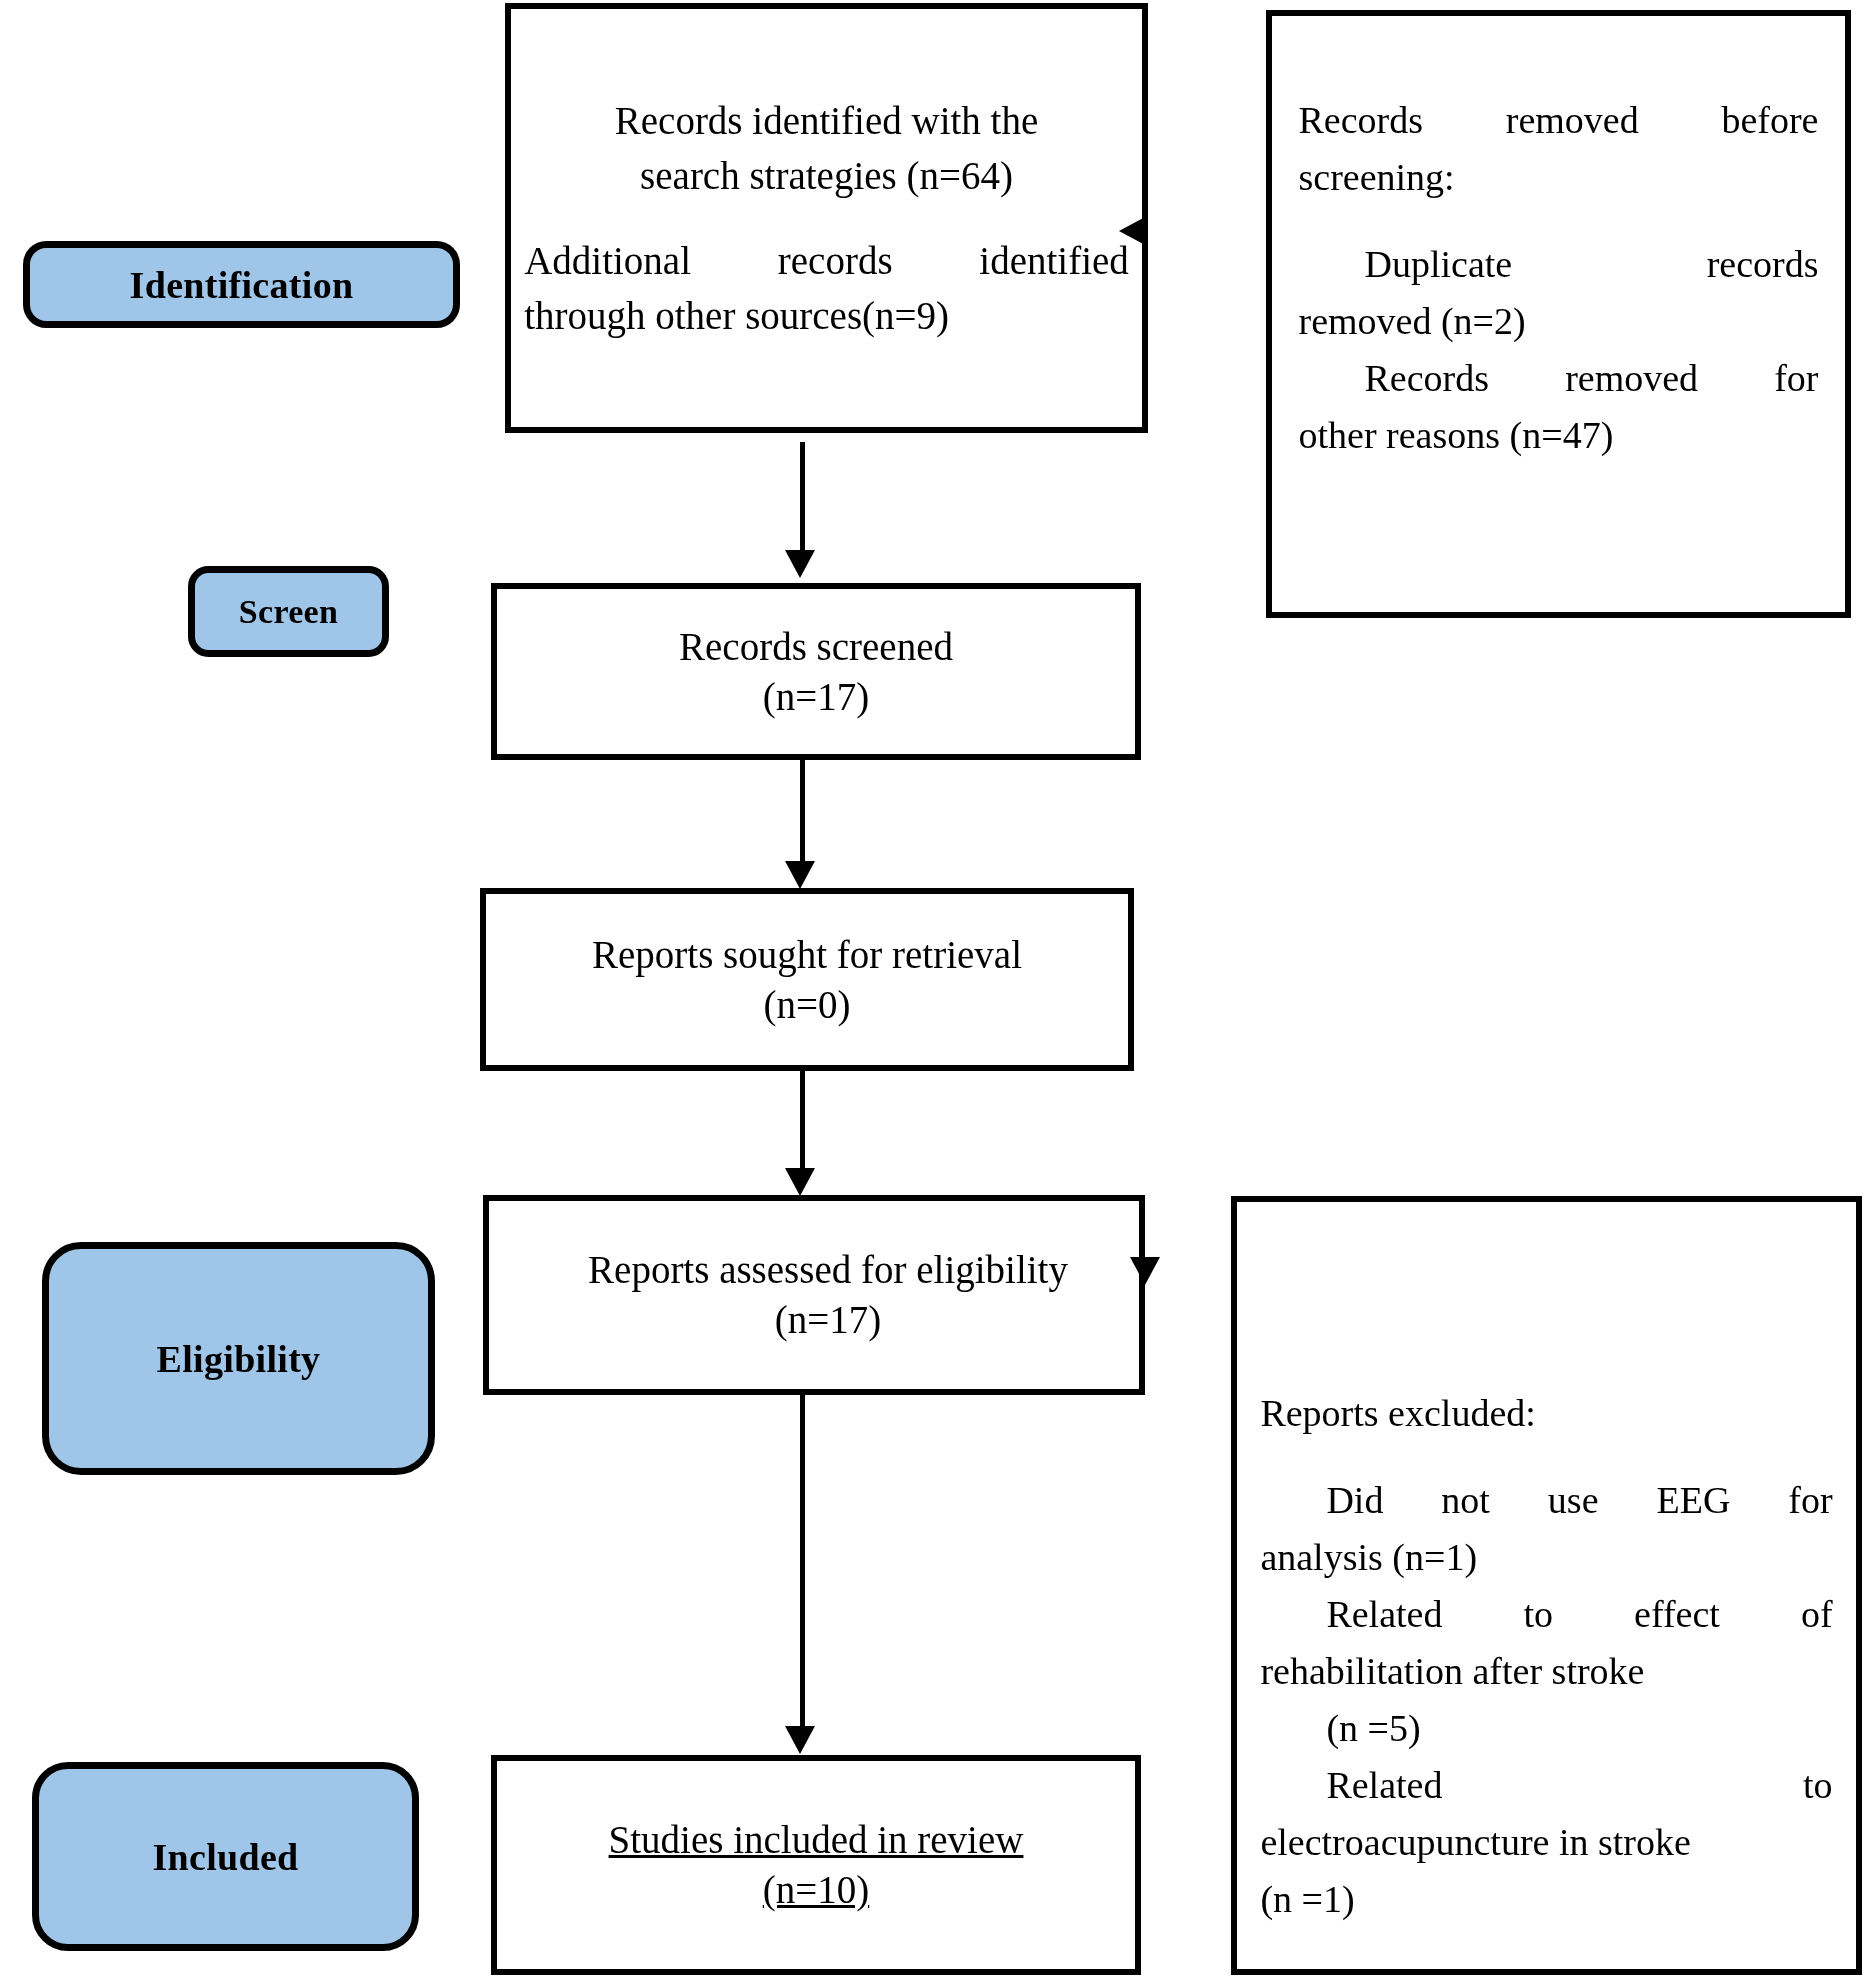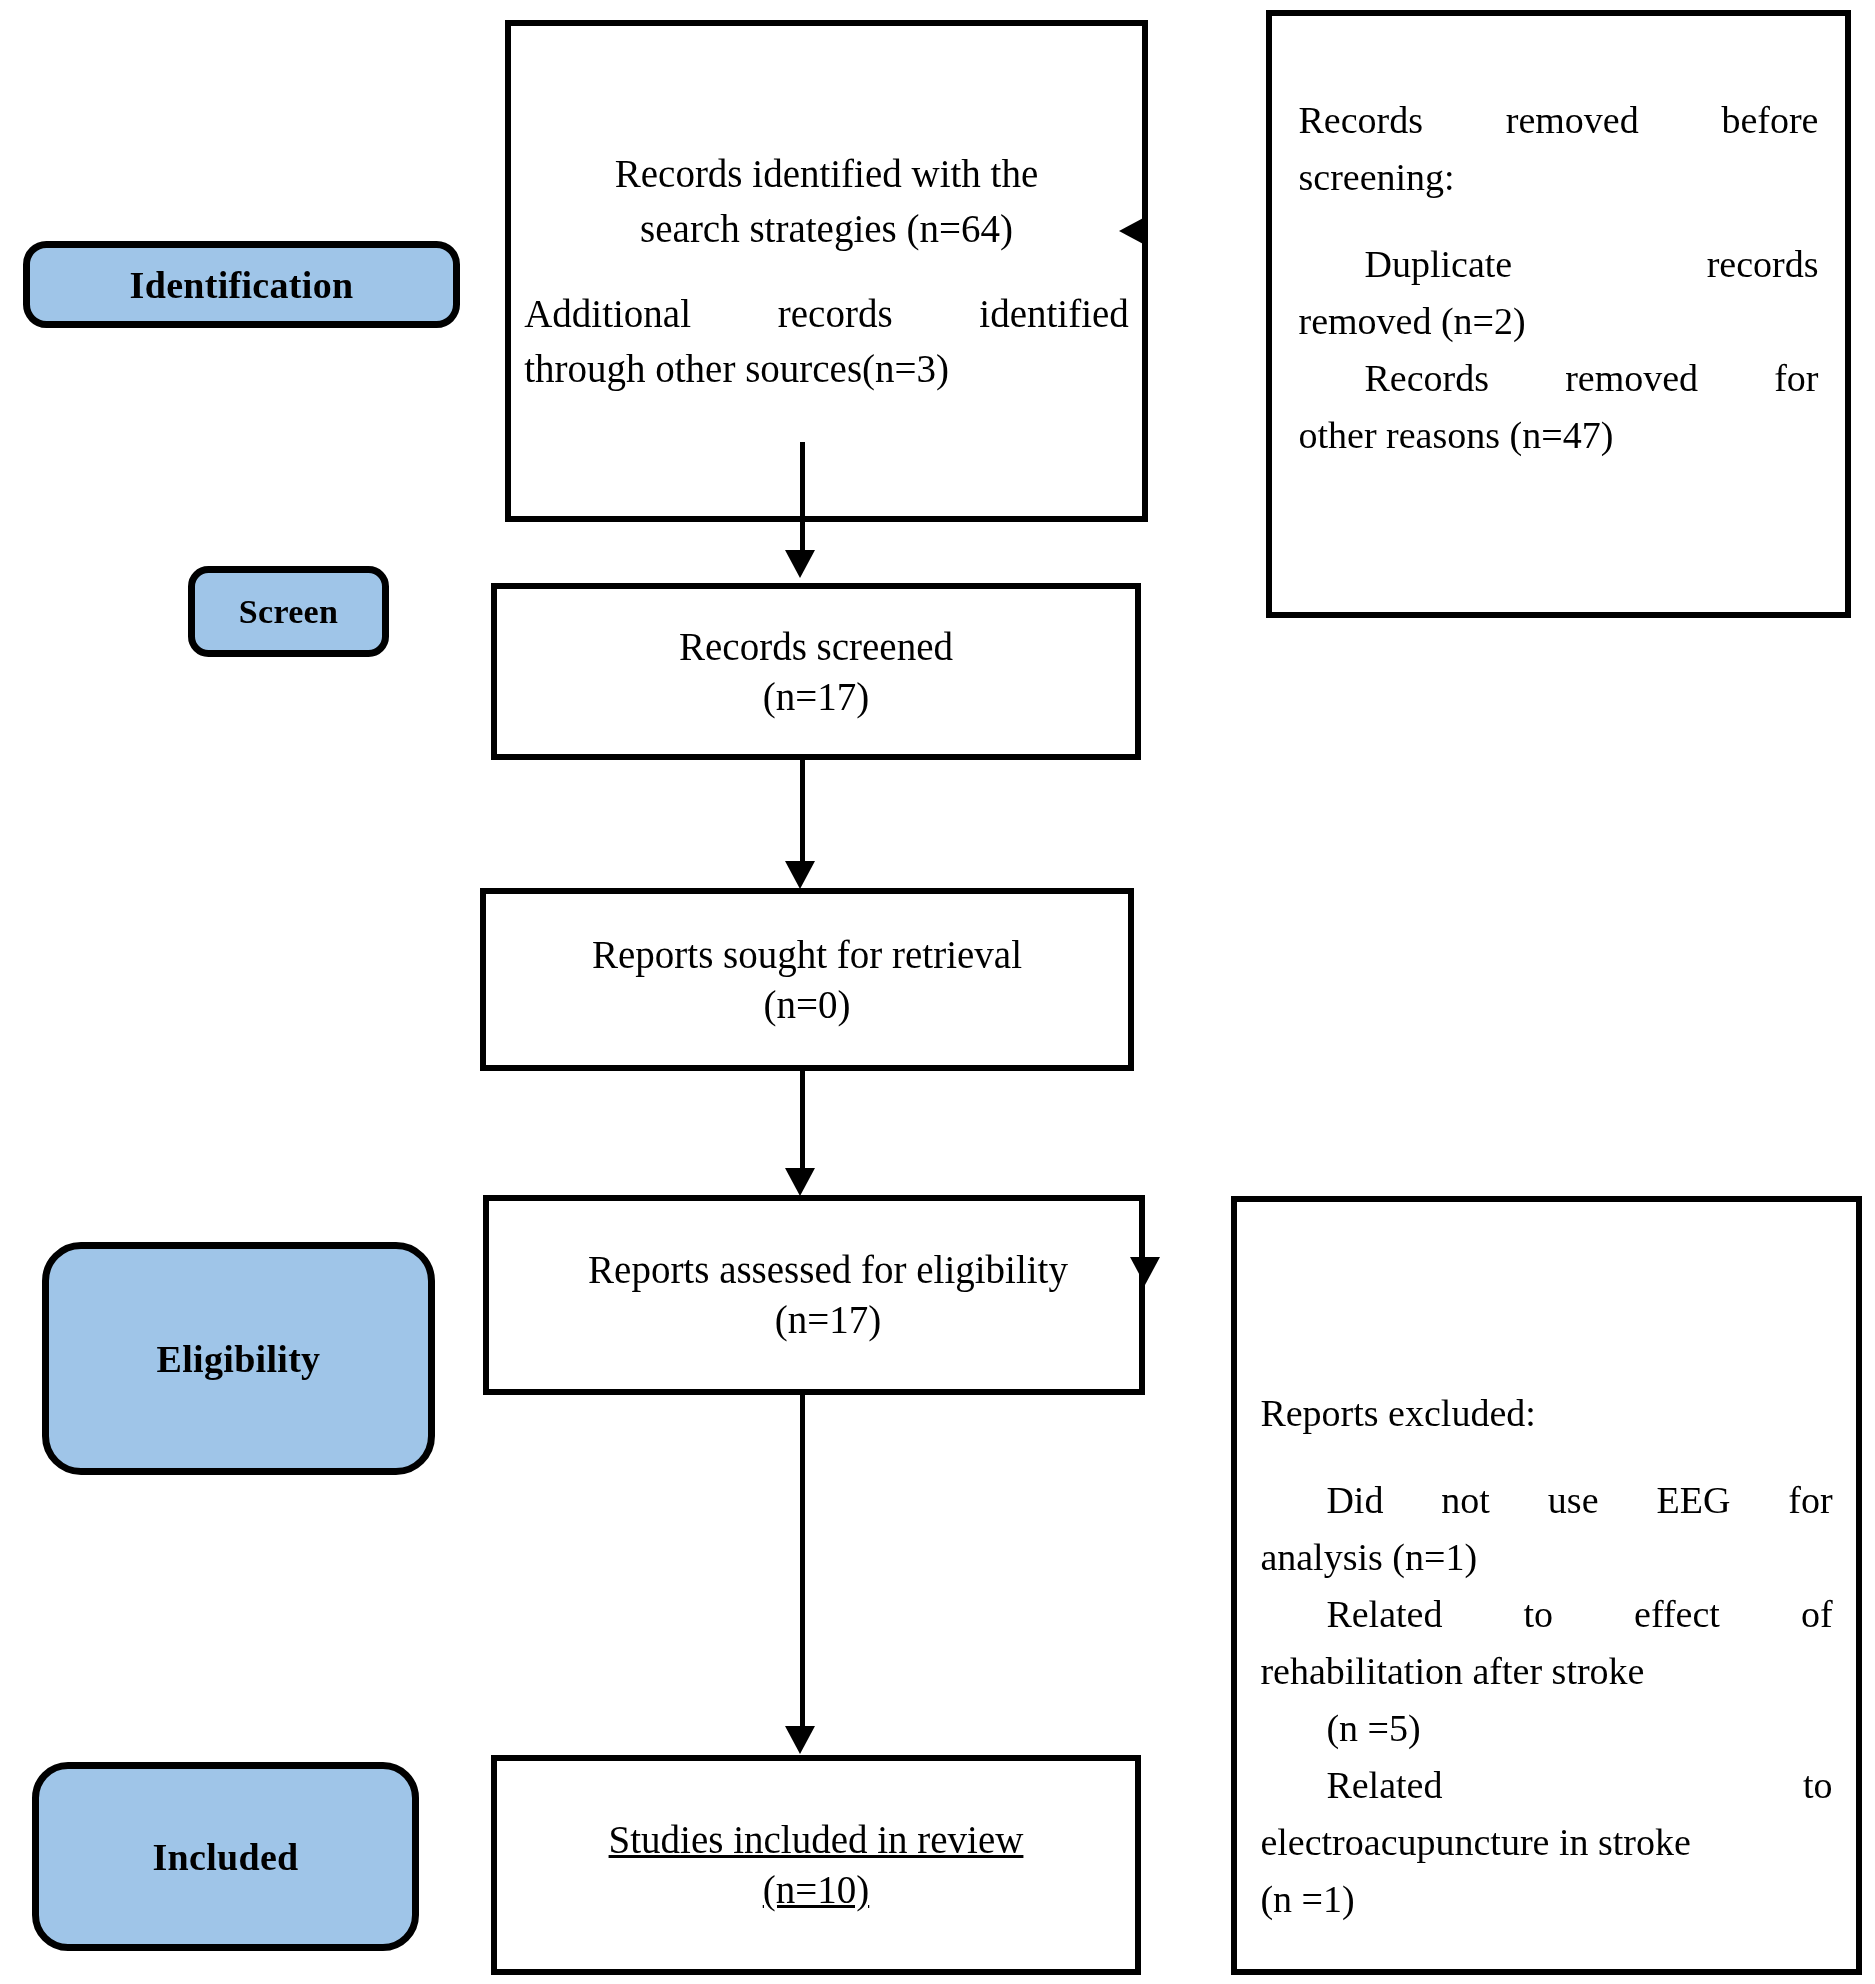--- a/index.html
+++ b/index.html
@@ -78,26 +78,26 @@
   </div>
 
   <div class="phase" style="left:42px;top:1242px;width:393px;height:233px;border-radius:39px;font-size:38px;">
     <span>Eligibility</span>
   </div>
 
   <div class="phase" style="left:32px;top:1762px;width:387px;height:189px;border-radius:36px;font-size:38px;">
     <span>Included</span>
   </div>
 
-  <div class="box" style="left:505px;top:20px;width:643px;height:502px;font-size:39px;line-height:1.42;padding:22.4px 13.2px;">
+  <div class="box" style="left:505px;top:3px;width:643px;height:430px;font-size:39px;line-height:1.42;padding:22.4px 13.2px;">
     <div class="line" style="text-align:center;">Records identified with the</div>
     <div class="line" style="text-align:center;">search strategies (n=64)</div>
     <div class="spacer"></div>
     <div class="just-stretch">Additional records identified</div>
-    <div class="just">through other sources(n=3)</div>
+    <div class="just">through other sources(n=9)</div>
   </div>
 
   <div class="box" style="left:491px;top:583px;width:650px;height:177px;font-size:39px;line-height:1.28;">
     <div class="line">Records screened</div>
     <div class="line">(n=17)</div>
   </div>
 
   <div class="box" style="left:480px;top:888px;width:654px;height:183px;font-size:39px;line-height:1.28;">
     <div class="line">Reports sought for retrieval</div>
     <div class="line">(n=0)</div>

